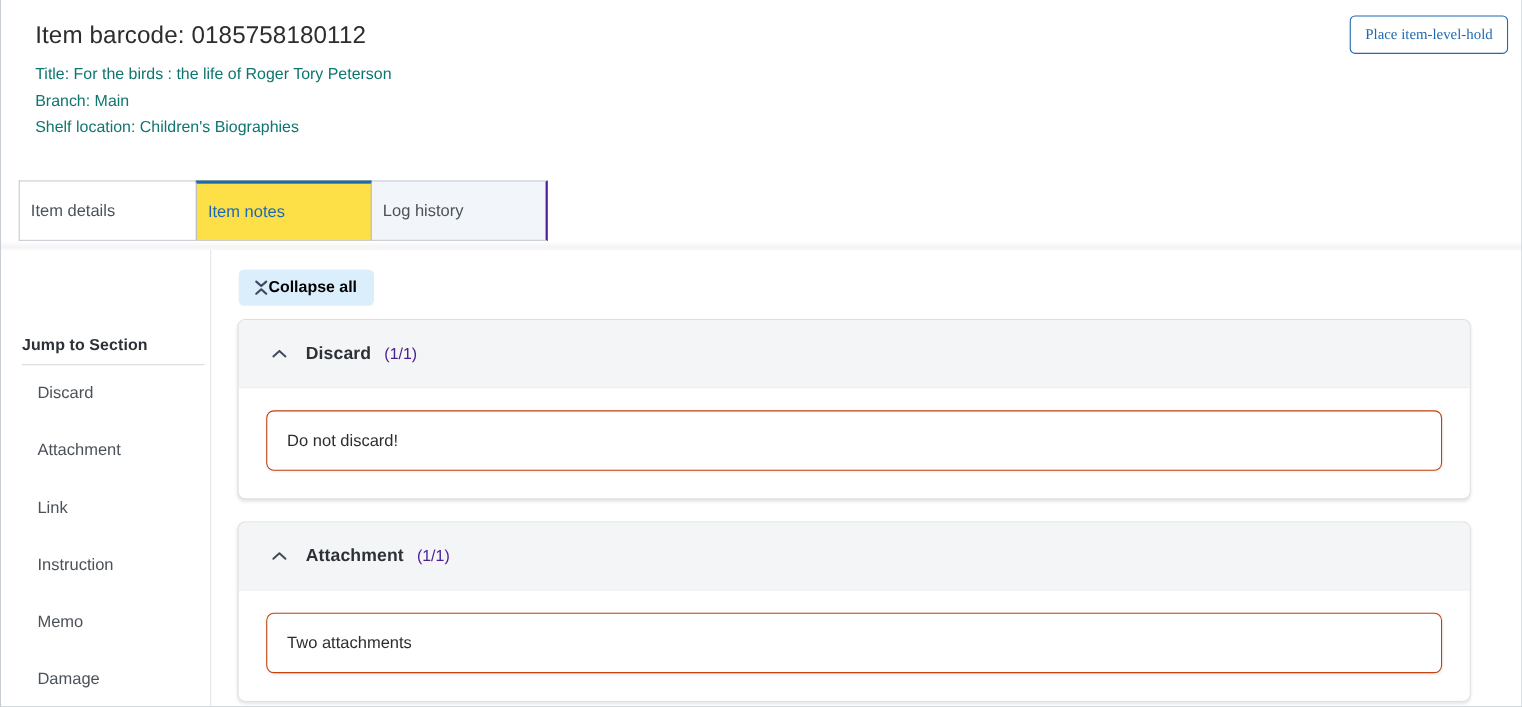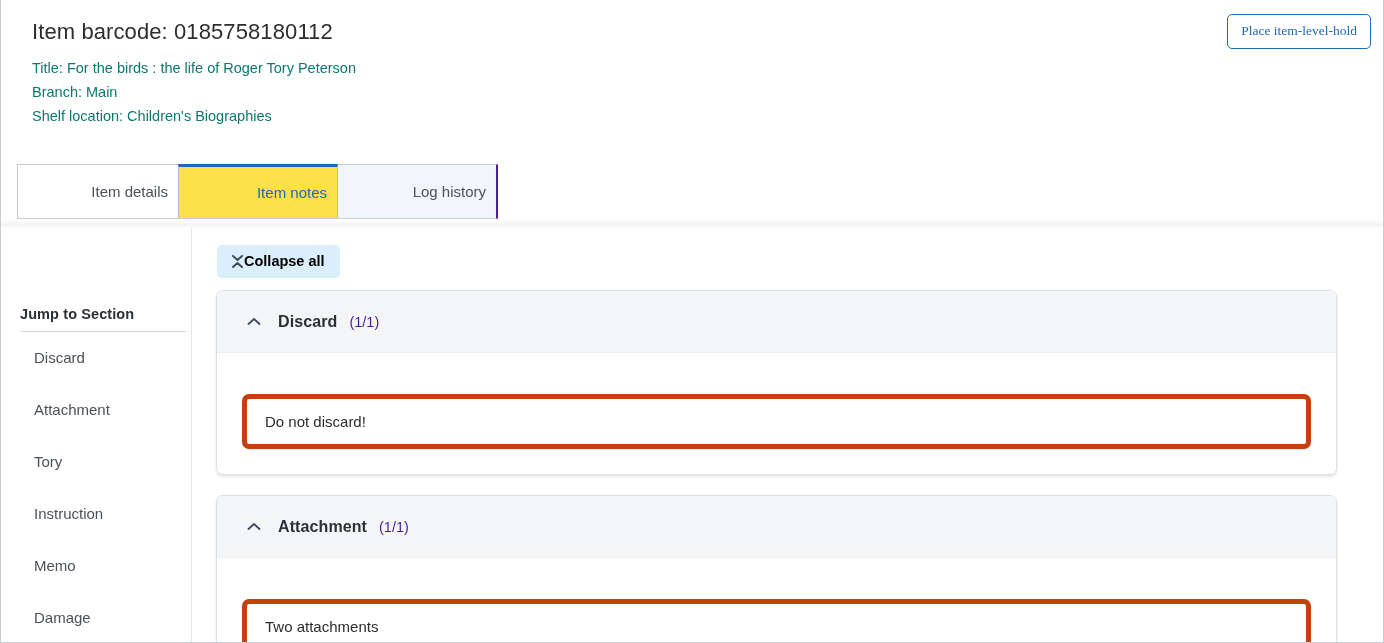--- a/index.html
+++ b/index.html
@@ -72,21 +72,21 @@
     left: 16px;
     top: 164px;
     display: flex;
     align-items: stretch;
   }
 
   .tab {
     height: 55px;
     display: flex;
     align-items: center;
-    justify-content: flex-end;
+    justify-content: flex-start;
     font-size: 15px;
     color: #4b5259;
     background: #ffffff;
     border: 1px solid #c8cdd3;
     border-right: none;
     cursor: pointer;
     padding: 0 10px;
     user-select: none;
   }
   .tab:last-child { border-right: 2px solid #4c1d95; }
@@ -245,31 +245,30 @@
     font-size: 14.5px;
     color: #4c1d95;
     margin-left: 12px;
   }
 
   .card-body {
     padding: 20px 25px 25px 25px;
     background: #ffffff;
   }
   .note-box {
-    border: 5px solid #c2410c;
+    border: 1px solid #c2410c;
     border-radius: 7px;
     min-height: 55px;
     display: flex;
     align-items: center;
     padding: 0 18px;
     font-size: 15px;
     color: #2b2d2f;
     background: #ffffff;
     box-shadow: 0 1px 2px rgba(0,0,0,0.07);
-    margin-top: 21px;
   }
 </style>
 </head>
 <body>
 
 <div id="app">
 
   <div class="header">
     <h1 class="header-title">Item barcode: 0185758180112</h1>
     <p class="meta-line">Title: For the birds : the life of Roger Tory Peterson</p>
@@ -304,21 +303,21 @@
       </span>
       <span>Collapse all</span>
     </button>
 
     <div class="sidebar">
       <div class="sidebar-title">Jump to Section</div>
       <div class="sidebar-rule"></div>
       <ul class="sidebar-list">
         <li class="sidebar-item">Discard</li>
         <li class="sidebar-item">Attachment</li>
-        <li class="sidebar-item">Tory</li>
+        <li class="sidebar-item">Link</li>
         <li class="sidebar-item">Instruction</li>
         <li class="sidebar-item">Memo</li>
         <li class="sidebar-item">Damage</li>
       </ul>
     </div>
 
     <div class="accordions">
 
       <div class="card">
         <div class="card-header">

